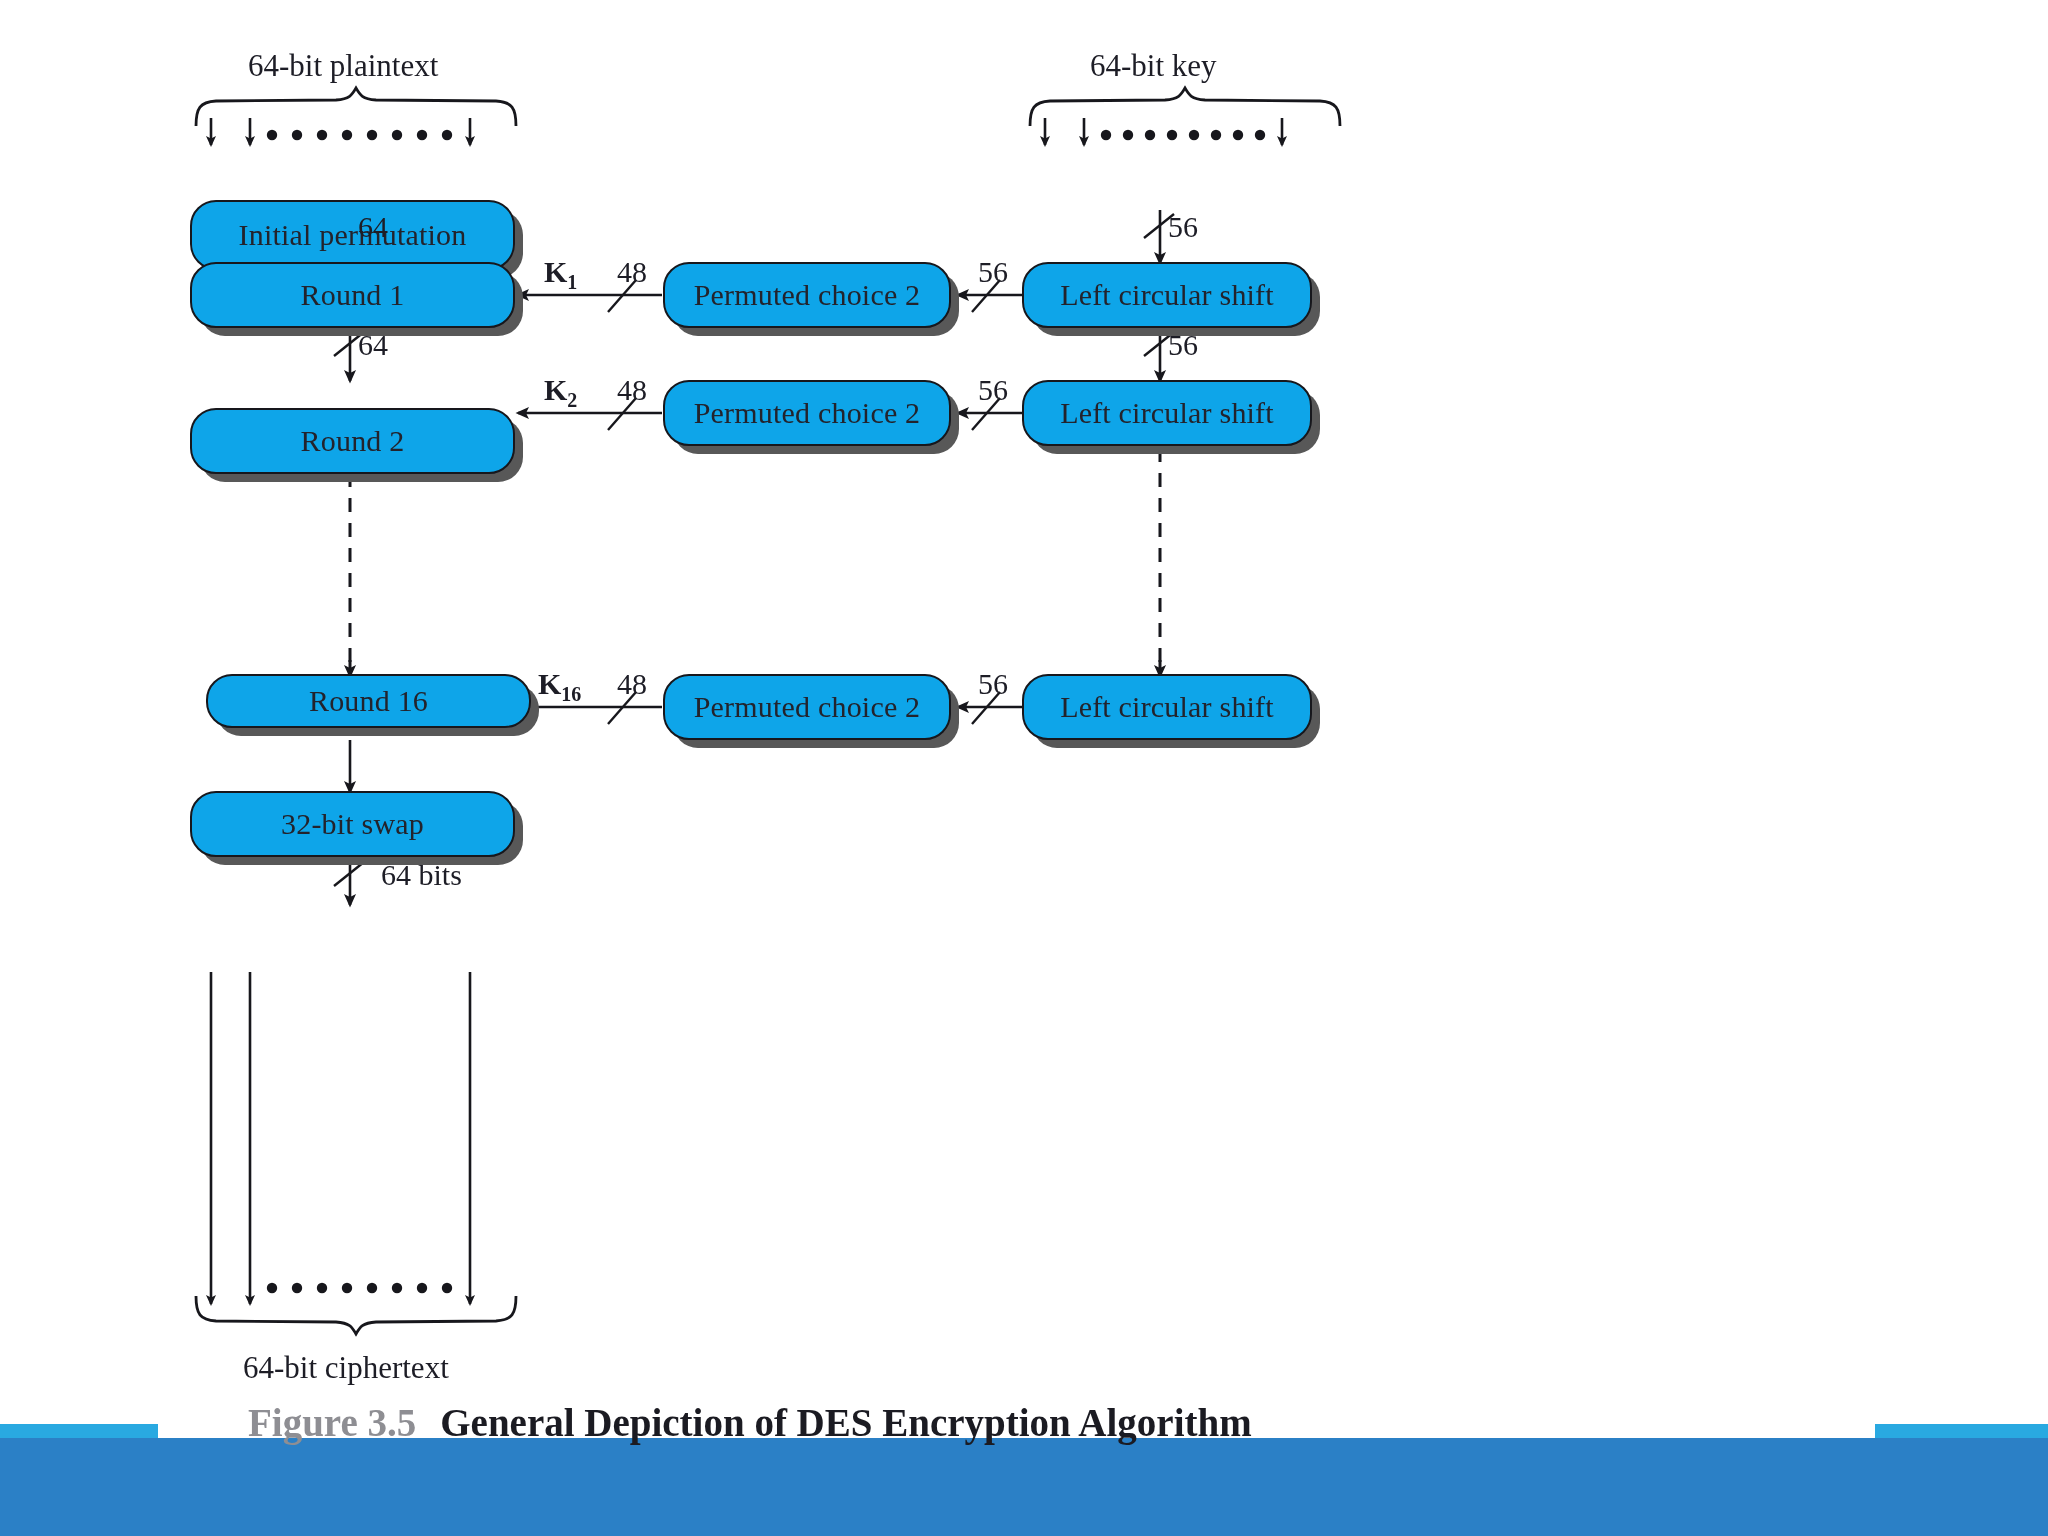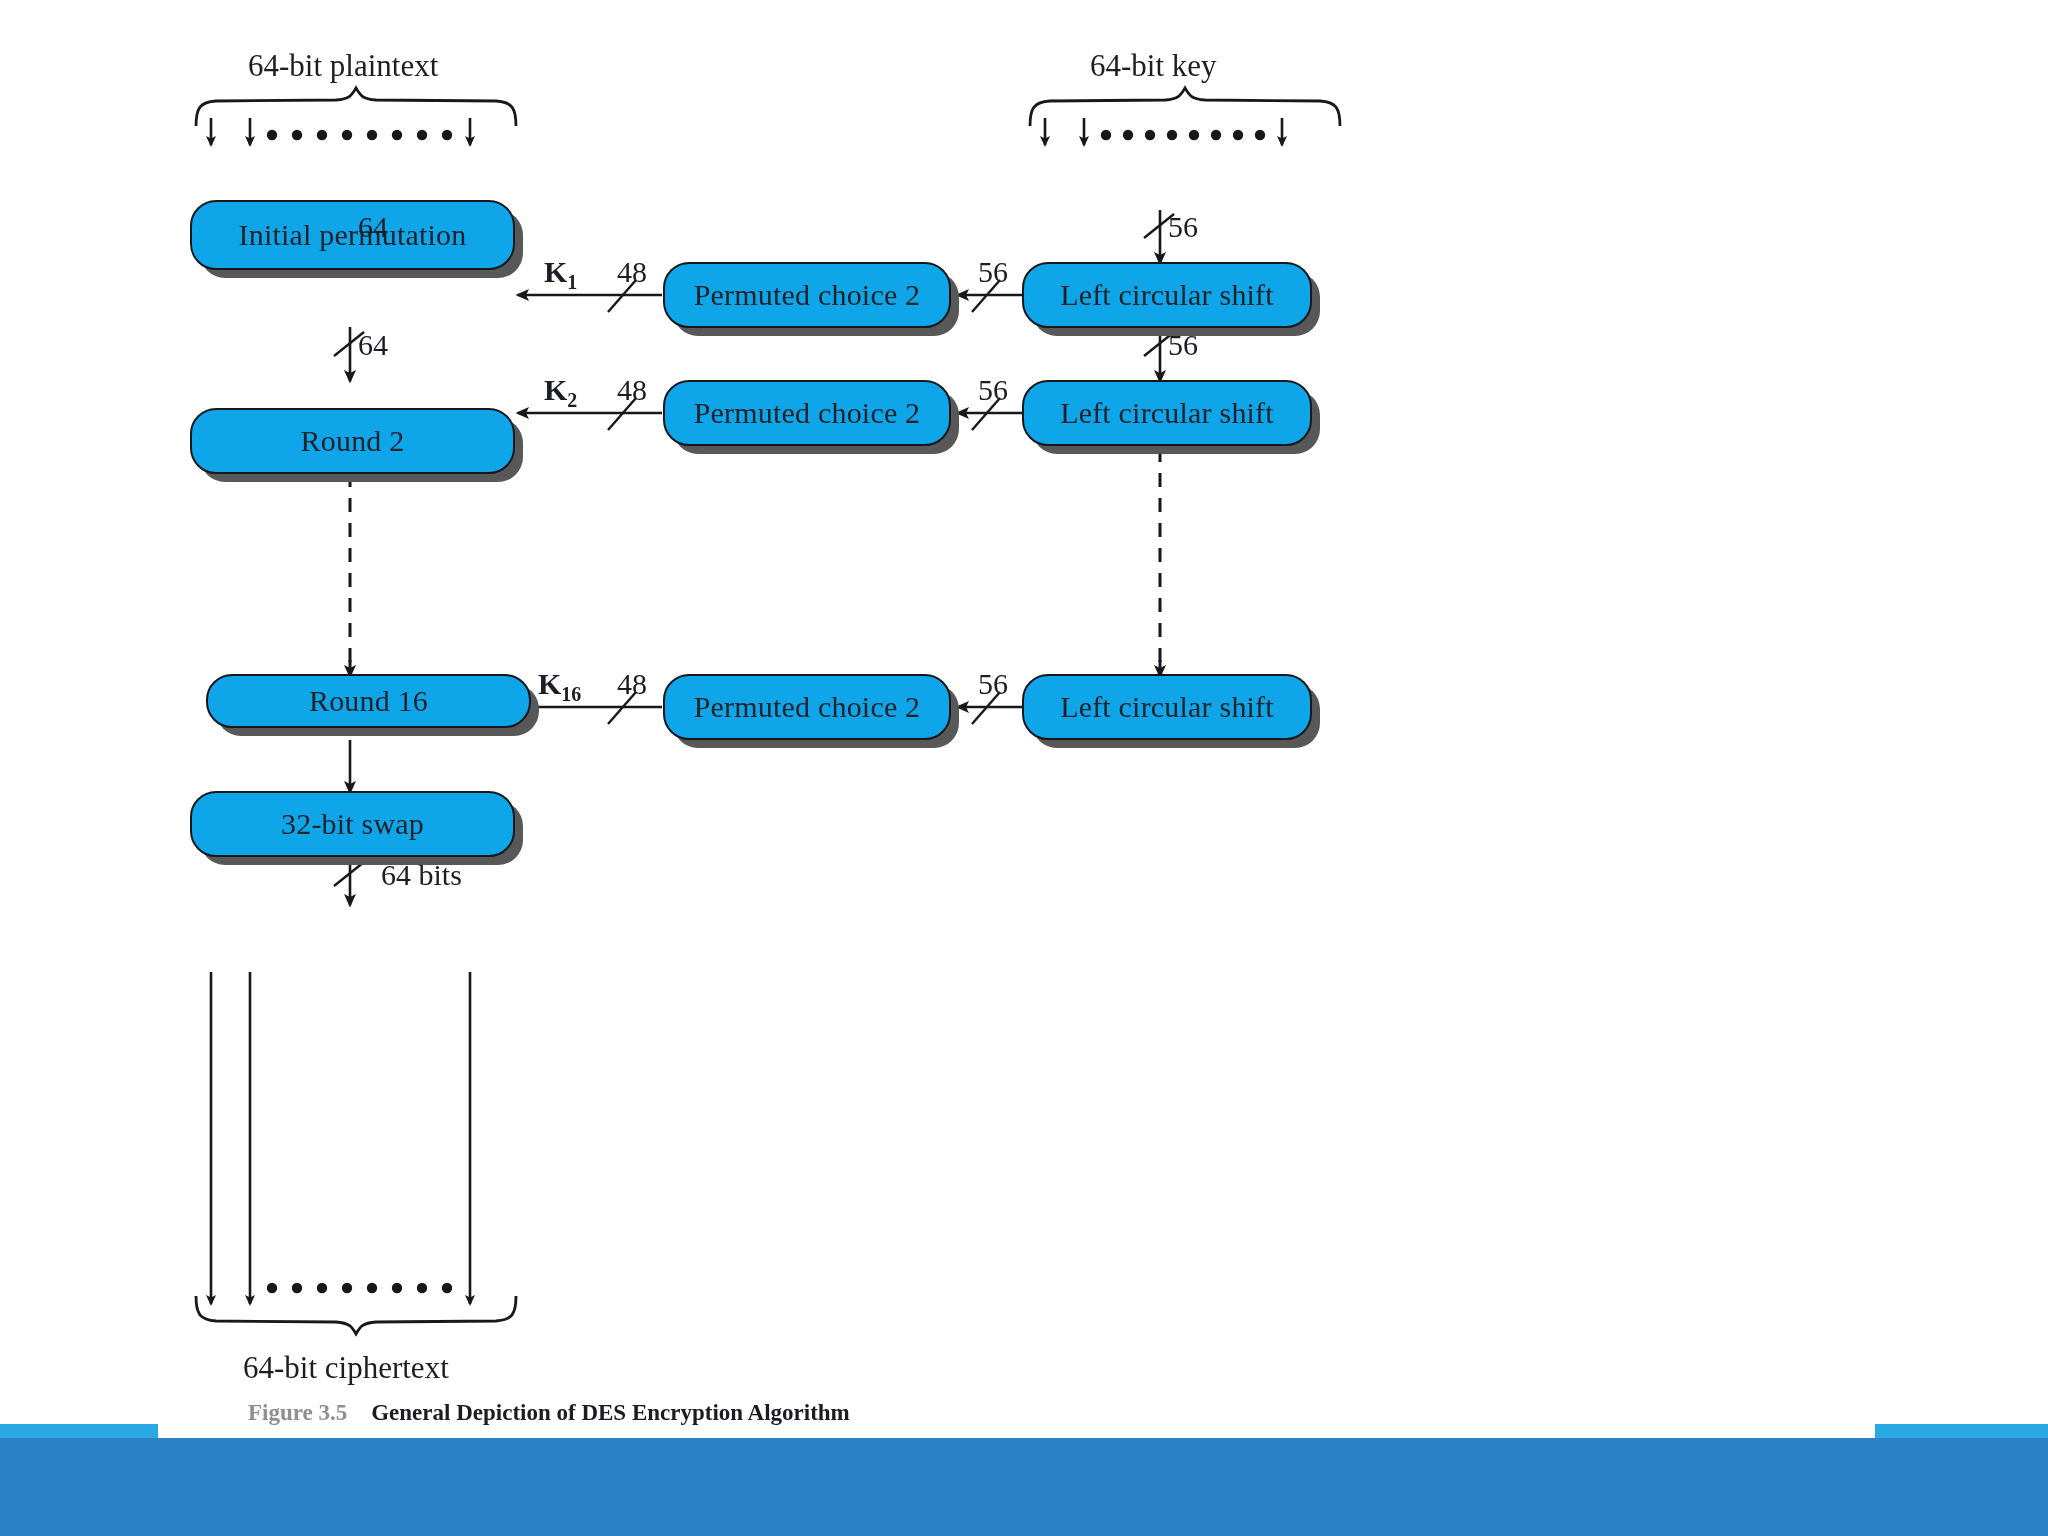--- a/index.html
+++ b/index.html
@@ -50,21 +50,21 @@
     z-index: 5;
   }
   .lbl.big { font-size: 31px; }
   .lbl.kk  { font-weight: 700; font-size: 30px; }
   .lbl.kk sub { font-size: 20px; font-weight: 700; }
 
   .caption {
     position: absolute;
     white-space: nowrap;
     font-family: "Liberation Serif", serif;
-    font-size: 23px;
+    font-size: 39px;
     font-weight: 700;
     color: #1b1b22;
     z-index: 20;
     text-align: center;
   }
   .caption .figno { color: #8e8e93; margin-right: 24px; }
 
   
   .footer-dark {
     position: absolute;
@@ -195,20 +195,23 @@
         <circle cx="397" cy="1288" r="5.2"></circle>
       <circle cx="422" cy="1288" r="5.2"></circle>
         <circle cx="447" cy="1288" r="5.2"></circle>
     </g>
   </svg>
 
   <div class="box" style="left:190px; top:200px; width:325px; height:70px;">
     <span>Initial permutation</span>
   </div>
 
+  <div class="box" style="left:190px; top:262px; width:325px; height:66px;">
+    <span>Round 1</span>
+  </div>
 
   <div class="box" style="left:190px; top:380px; width:325px; height:66px;margin-top:28px;">
     <span>Round 2</span>
   </div>
 
   <div class="box" style="left:206px; top:674px; width:325px; height:54px;">
     <span>Round 16</span>
   </div>
 
   <div class="box" style="left:190px; top:791px; width:325px; height:66px;">

